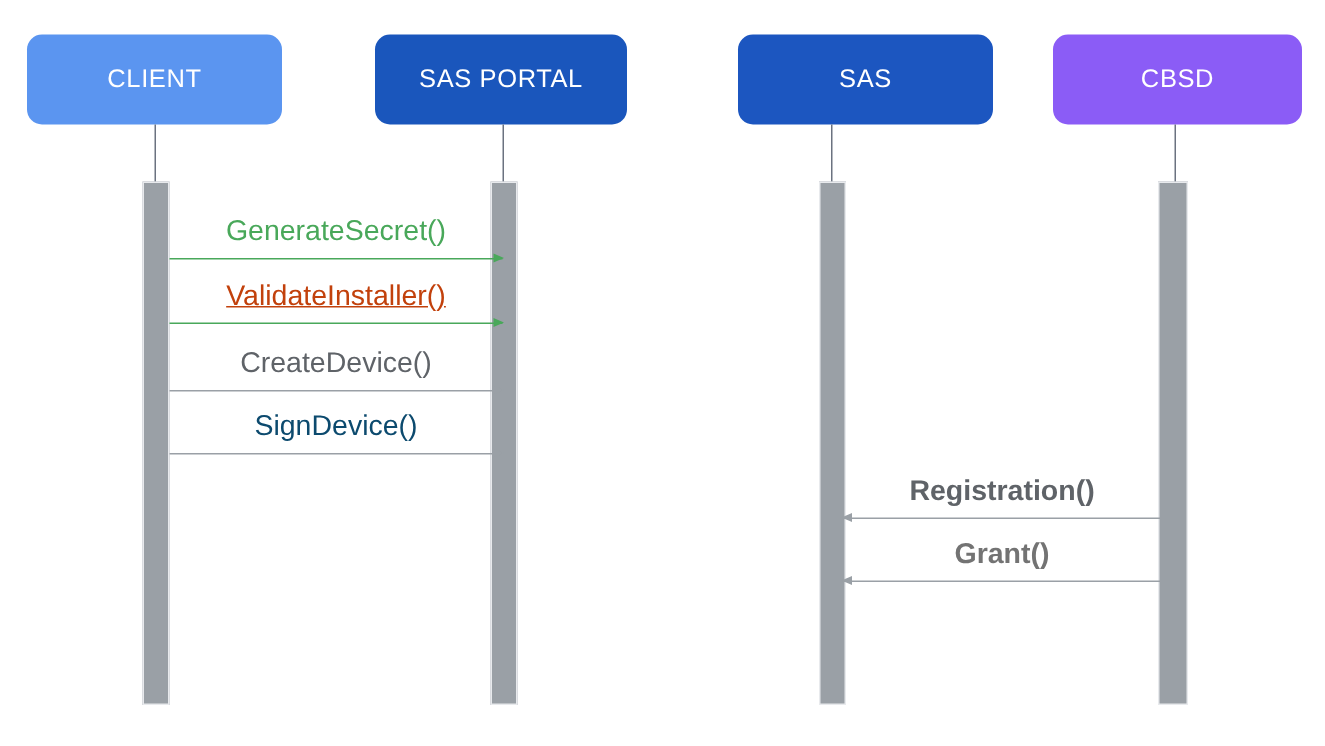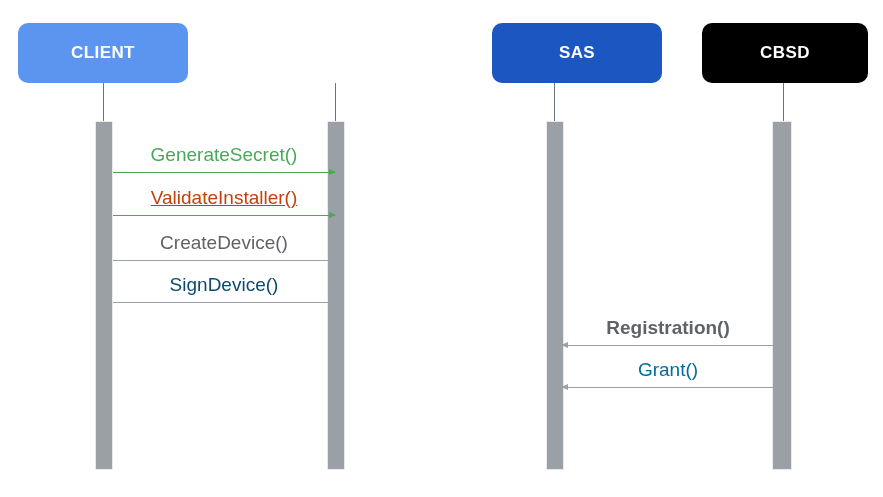--- a/index.html
+++ b/index.html
@@ -22,21 +22,21 @@
   .participant {
     position: absolute;
     border-radius: 10px;
     display: flex;
     align-items: center;
     justify-content: center;
     box-sizing: border-box;
   }
   .participant-label {
     color: #ffffff;
-    font-weight: bold;
+    font-weight: normal;
     font-size: 17px;
     letter-spacing: 0.4px;
     white-space: nowrap;
     text-align: center;
   }
 
   
   .lifeline {
     position: absolute;
     width: 1px;
@@ -92,24 +92,27 @@
   }
 </style>
 </head>
 <body>
 
 <div id="canvas">
 
   <div class="participant" style="left: 18px; top: 23px; width: 170px; height: 60px; background: rgb(91, 149, 240);">
     <span class="participant-label">CLIENT</span>
   </div>
+  <div class="participant" style="left: 250px; top: 23px; width: 168px; height: 60px; background: rgb(26, 86, 188);">
+    <span class="participant-label">SAS PORTAL</span>
+  </div>
   <div class="participant" style="left: 468px; top: 23px; width: 170px; height: 60px; background: rgb(28, 86, 192); margin-left: 24px;">
     <span class="participant-label">SAS</span>
   </div>
-  <div class="participant" style="left: 702px; top: 23px; width: 166px; height: 60px; background: #000000;">
+  <div class="participant" style="left: 702px; top: 23px; width: 166px; height: 60px; background: #8b5cf6;">
     <span class="participant-label">CBSD</span>
   </div>
 
   <div class="lifeline" style="left: 103px; top: 83px; height: 40px; background: rgb(107, 114, 128);"></div>
   <div class="lifeline" style="left: 335px; top: 83px; height: 40px; background: rgb(107, 114, 128);"></div>
   <div class="lifeline" style="left: 554px; top: 83px; height: 40px; background: rgb(107, 114, 128);"></div>
   <div class="lifeline" style="left: 783px; top: 83px; height: 40px; background: rgb(107, 114, 128);"></div>
 
   <div class="activation" style="left: 95px; top: 121px; width: 18px; height: 349px; background: rgb(154, 160, 166); border-color: rgb(232, 234, 237);"></div>
   <div class="activation" style="left: 327px; top: 121px; width: 18px; height: 349px; background: rgb(154, 160, 166); border-color: rgb(232, 234, 237);"></div>
@@ -140,18 +143,18 @@
     <div class="msg-arrow right" style="border-left-color: rgb(154, 160, 166);"></div>
   </div>
 
   <div class="message" style="left: 562px; top: 345px; width: 212px;">
     <div class="msg-label" style="color: rgb(95, 99, 104); font-weight: bold;">Registration()</div>
     <div class="msg-line" style="background: rgb(154, 160, 166);"></div>
     <div class="msg-arrow left" style="border-right-color: rgb(154, 160, 166);"></div>
   </div>
 
   <div class="message" style="left: 562px; top: 387px; width: 212px;">
-    <div class="msg-label" style="color: #0369a1;">Grant()</div>
+    <div class="msg-label" style="color: #737373; font-weight: bold;">Grant()</div>
     <div class="msg-line" style="background: rgb(154, 160, 166);"></div>
     <div class="msg-arrow left" style="border-right-color: rgb(154, 160, 166);"></div>
   </div>
 
 </div>
 
 </body></html>

